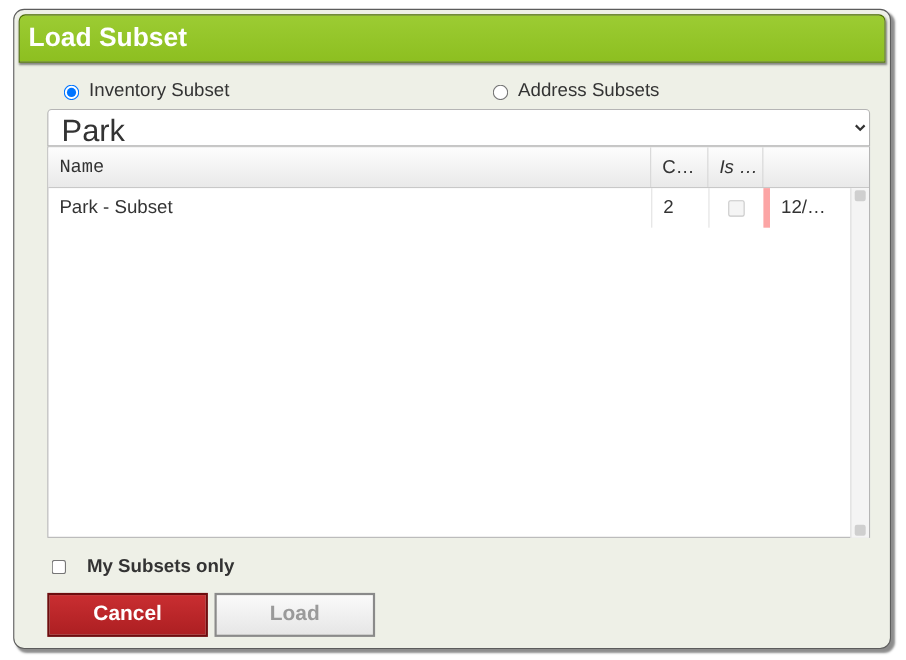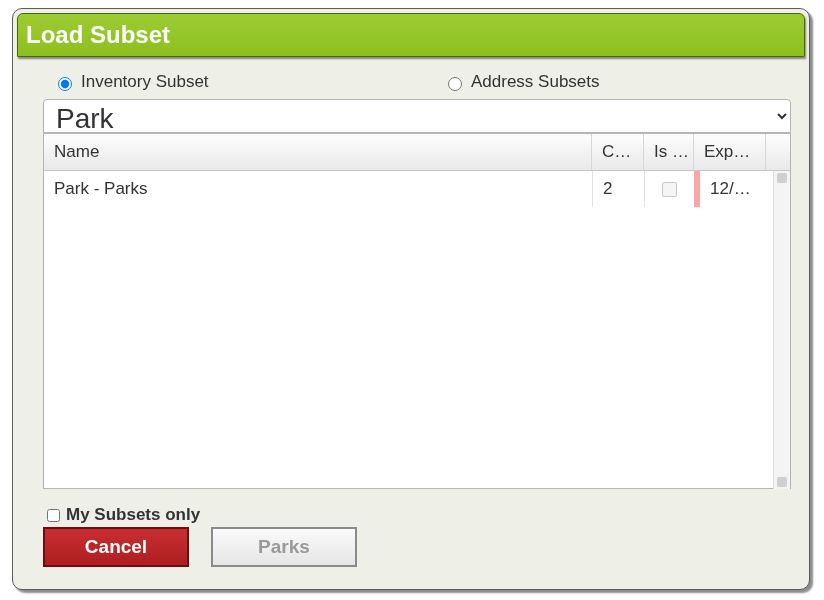--- a/index.html
+++ b/index.html
@@ -111,23 +111,23 @@
   }
   .gh-cell {
     border-right: 1px solid #d6d6d6;
     display: flex;
     align-items: center;
     padding: 0 10px;
     white-space: nowrap;
     overflow: hidden;
     box-sizing: border-box;
   }
-  .gh-name   { flex: 0 0 548px; }
+  .gh-name   { flex: 0 0 548px; font-family: Liberation Mono, monospace; }
   .gh-c      { flex: 0 0 52px; }
-  .gh-is     { flex: 0 0 50px; }
+  .gh-is     { flex: 0 0 50px; font-style: italic; }
   .gh-exp    { flex: 0 0 72px; }
   .gh-scroll { flex: 1 1 auto; border-right: 0; }
   .grid-body {
     position: relative;
     height: calc(100% - 36px);
     display: flex;
   }
   .rows {
     flex: 1 1 auto;
     overflow: hidden;
@@ -176,31 +176,31 @@
     border: 1px solid #c8c8c8;
     background: #f5f5f5;
     border-radius: 2px;
   }
   .my-subsets {
     position: absolute;
     left: 30px;
     bottom: 64px;
     display: flex;
     align-items: center;
-    gap: 3px;
+    gap: 16px;
     font-weight: bold;
     font-size: 17px;
     color: #333;
   }
   .button-row {
     position: absolute;
     left: 30px;
-    bottom: 22px;
-    display: flex;
-    gap: 22px;
+    bottom: 10px;
+    display: flex;
+    gap: 6px;
   }
   .btn {
     display: inline-flex;
     align-items: center;
     justify-content: center;
     width: 146px;
     height: 40px;
     font-size: 19px;
     font-weight: bold;
     border-radius: 0;
@@ -246,27 +246,26 @@
       <select class="subset-select">
         <option>Park</option>
       </select>
     </div>
 
     <div class="grid">
       <div class="grid-header">
         <div class="gh-cell gh-name">Name</div>
         <div class="gh-cell gh-c">C…</div>
         <div class="gh-cell gh-is">Is …</div>
-        <div class="gh-cell gh-exp">Exp…</div>
         <div class="gh-cell gh-scroll"></div>
       </div>
       <div class="grid-body">
         <div class="rows">
           <div class="grid-row">
-            <div class="gr-cell gr-name">Park - Parks</div>
+            <div class="gr-cell gr-name">Park - Subset</div>
             <div class="gr-cell gr-c">2</div>
             <div class="gr-cell gr-is">
               <span class="disabled-check"></span>
             </div>
             <div class="gr-cell gr-exp">12/…</div>
           </div>
         </div>
         <div class="scrollbar">
           <div class="thumb-top"></div>
           <div class="thumb-bot"></div>
@@ -274,17 +273,17 @@
       </div>
     </div>
 
     <label class="my-subsets">
       <input type="checkbox" style="">
       <span>My Subsets only</span>
     </label>
 
     <div class="button-row">
       <button class="btn btn-cancel">Cancel</button>
-      <button class="btn btn-load" disabled="">Parks</button>
+      <button class="btn btn-load" disabled="">Load</button>
     </div>
 
   </div>
 </div>
 
 </body></html>

